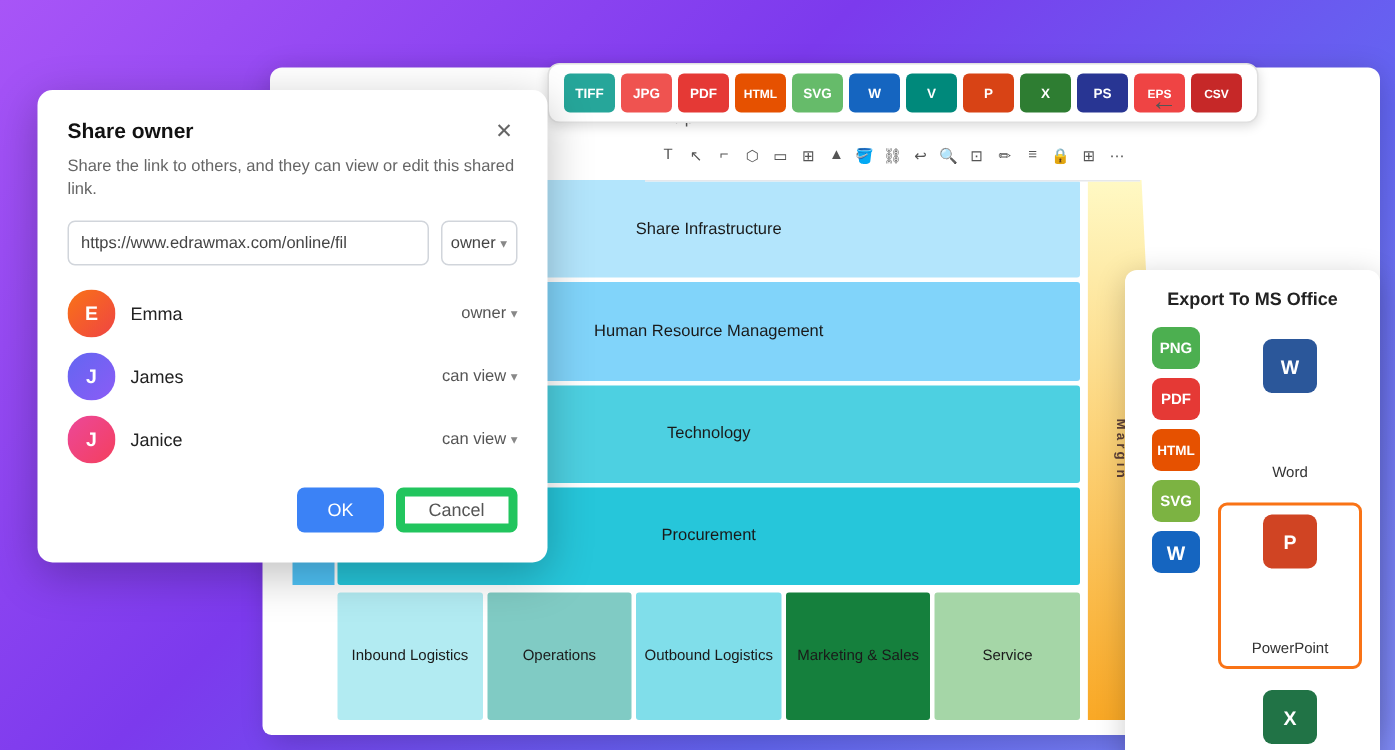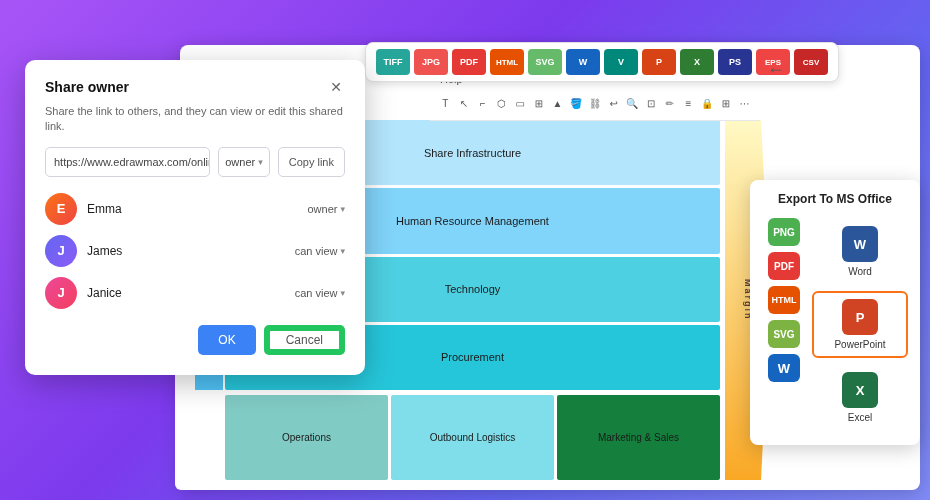--- a/index.html
+++ b/index.html
@@ -442,20 +442,21 @@
     .icon-png { background: #4caf50; }
     .icon-pdf { background: #e53935; }
     .icon-html { background: #e65100; font-size: 10px; }
     .icon-svg { background: #7cb342; }
     .icon-word2 { background: #1565c0; }
 
     .export-label {
       font-size: 10px;
       color: #333;
       font-weight: 500;
+      margin-top: 44px;
     }
 
     
     .arrow-indicator {
       position: absolute;
       top: 57px;
       right: 145px;
       z-index: 22;
       color: #555;
       font-size: 18px;
@@ -515,42 +516,43 @@
       <div class="support-rows">
         <div class="support-row row-infra">Share Infrastructure</div>
         <div class="support-row row-hr">Human Resource Management</div>
         <div class="support-row row-tech">Technology</div>
         <div class="support-row row-proc">Procurement</div>
       </div>
 
       <div class="margin-right">Margin</div>
 
       <div class="primary-row">
+        <div class="primary-cell cell-inbound">Inbound Logistics</div>
         <div class="primary-cell cell-ops">Operations</div>
         <div class="primary-cell cell-outbound">Outbound Logistics</div>
         <div class="primary-cell cell-marketing">Marketing &amp; Sales</div>
+        <div class="primary-cell cell-service">Service</div>
       </div>
     </div>
   </div>
 </div>
 
 <div class="share-dialog">
   <div class="dialog-header">
     <span class="dialog-title">Share owner</span>
     <div class="close-btn">✕</div>
   </div>
   <div class="dialog-subtitle">Share the link to others, and they can view or edit this shared link.</div>
 
   <div class="link-row">
     <div class="link-input">https://www.edrawmax.com/online/fil</div>
     <div class="role-select">
       <span>owner</span>
       <span class="chevron-down">▾</span>
     </div>
-    <div class="copy-btn">Copy link</div>
   </div>
 
   <div class="user-list">
 
     <div class="user-row">
       <div class="avatar">
         <div class="avatar-img avatar-emma">E</div>
       </div>
       <span class="user-name">Emma</span>
       <div class="user-role">

